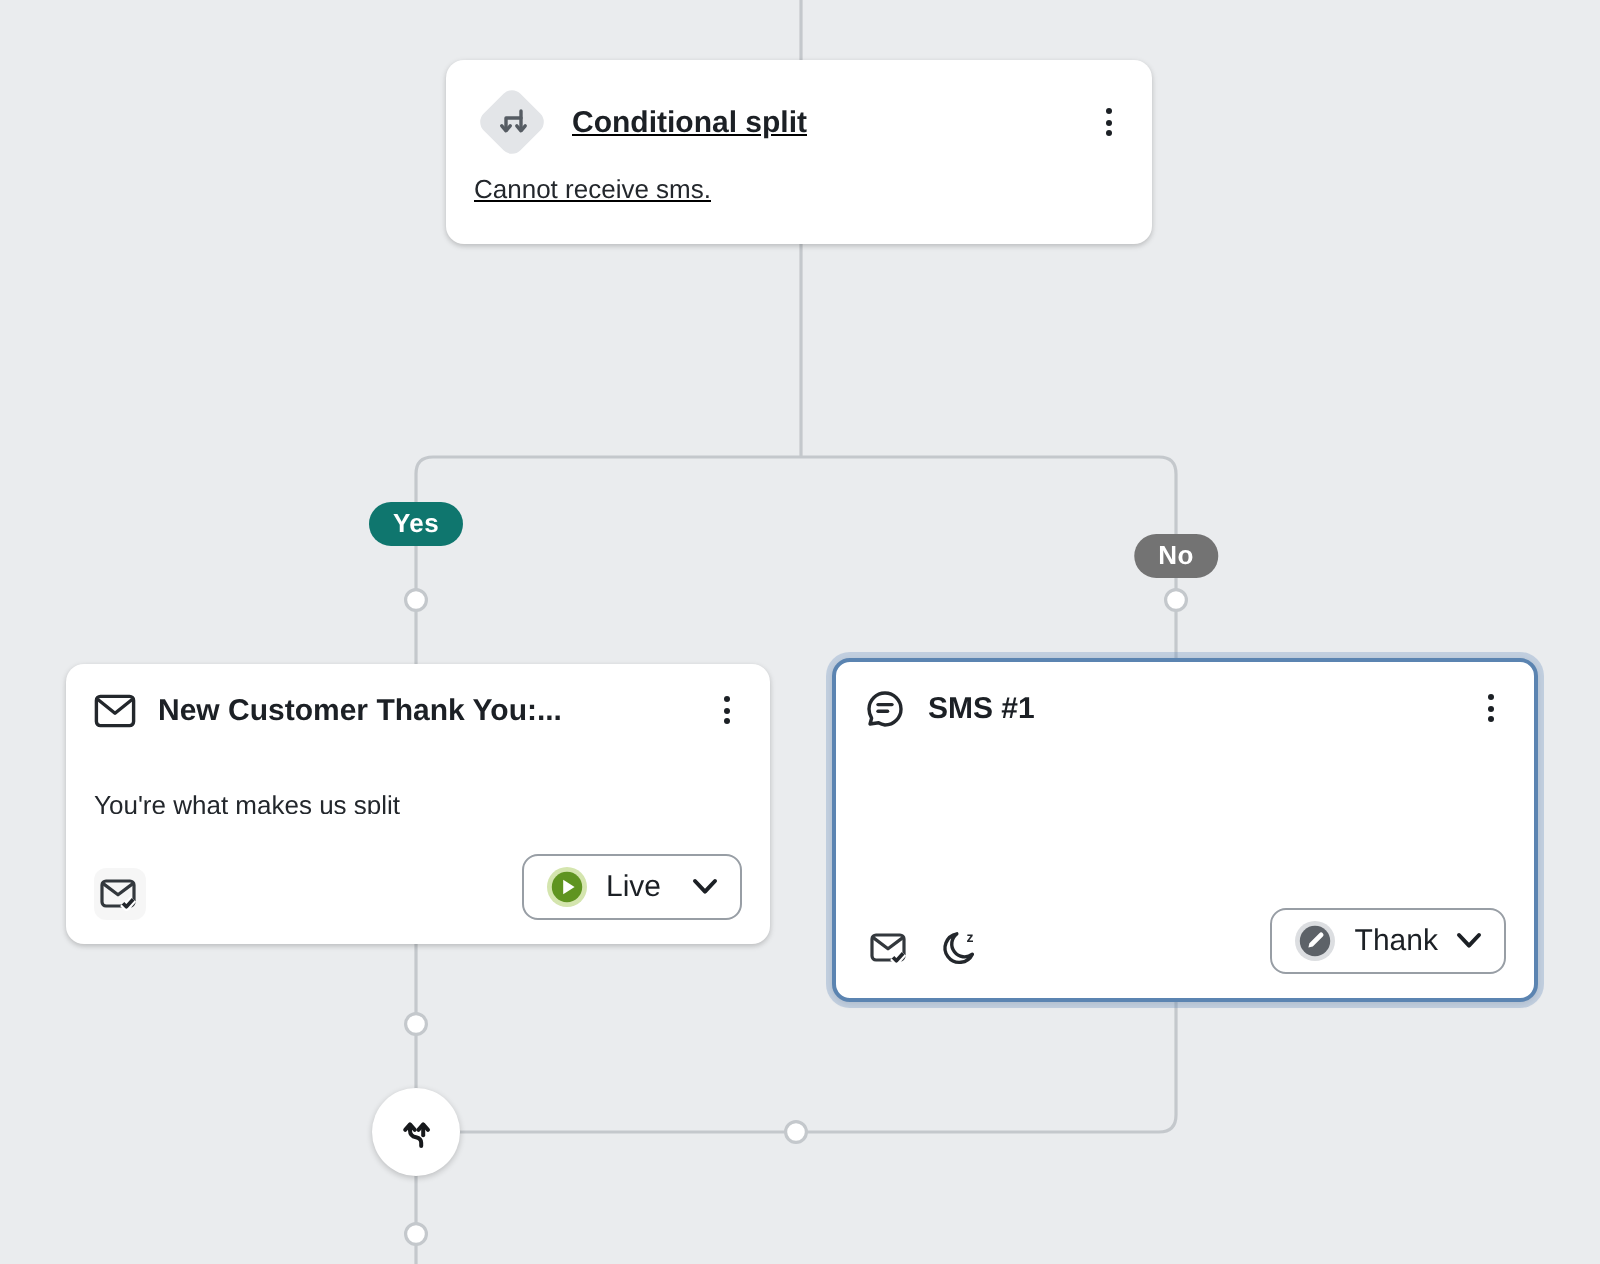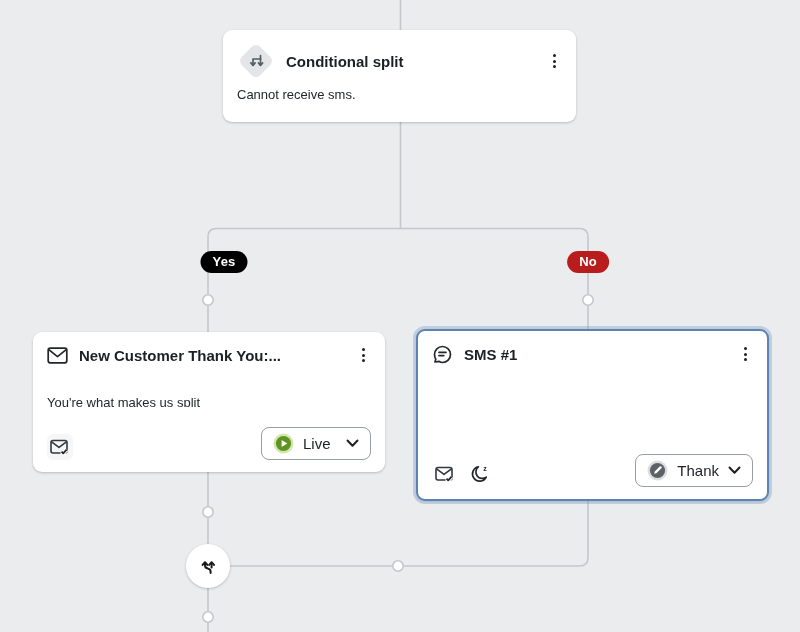--- a/index.html
+++ b/index.html
@@ -55,43 +55,43 @@
     </g>
     <g fill="#ffffff" stroke="#c4c8cc" stroke-width="1.6">
       <circle cx="208" cy="300" r="5.2"></circle>
       <circle cx="588" cy="300" r="5.2"></circle>
       <circle cx="208" cy="512" r="5.2"></circle>
       <circle cx="398" cy="566" r="5.2"></circle>
       <circle cx="208" cy="617" r="5.2"></circle>
     </g>
   </svg>
 
-  <div class="card" style="left:223px;top:30px;width:353px;height:92px;">
+  <div class="card" style="left:223px;top:30px;width:353px;height:92px;text-decoration:underline;">
     <div class="card-header">
       <span class="diamond-wrap">
         <span class="diamond-bg"></span>
         <svg width="20" height="20" viewBox="0 0 20 20" fill="none" stroke="#565c63" stroke-width="1.7" stroke-linecap="round" stroke-linejoin="round">
           <path d="M14.5 4.5 V8 H7 V13.8"></path>
           <path d="M14.5 8 V13.8"></path>
           <polyline points="4.9,11.9 7,14.4 9.1,11.9"></polyline>
           <polyline points="12.4,11.9 14.5,14.4 16.6,11.9"></polyline>
         </svg>
       </span>
       <span class="card-title">Conditional split</span>
       <span class="kebab">
           <i></i>
           <i></i>
           <i></i>
         </span>
     </div>
     <div class="card-preview" style="margin-top:7px;">Cannot receive sms.</div>
   </div>
 
-  <span class="pill" style="left:224px;top:251px;background:#000000;">Yes</span>
-  <span class="pill" style="left:588px;top:251px;background:#b91c1c;">No</span>
+  <span class="pill" style="left:208px;top:251px;background:#0f766e;">Yes</span>
+  <span class="pill" style="left:588px;top:267px;background:#737373;">No</span>
 
   <div class="card" style="left:33px;top:332px;width:352px;height:140px;gap:20px;">
     <div class="card-header">
       <span style="display:flex;">
         <svg width="21" height="17" viewBox="0 0 21 17" fill="none" stroke="#23272c" stroke-width="1.7" stroke-linejoin="round">
           <rect x="1.2" y="1.2" width="18.6" height="14.6" rx="2"></rect>
           <path d="M1.8 2.6 L10.5 9.6 L19.2 2.6"></path>
         </svg>
       </span>
       <span class="card-title">New Customer Thank You:...</span>

